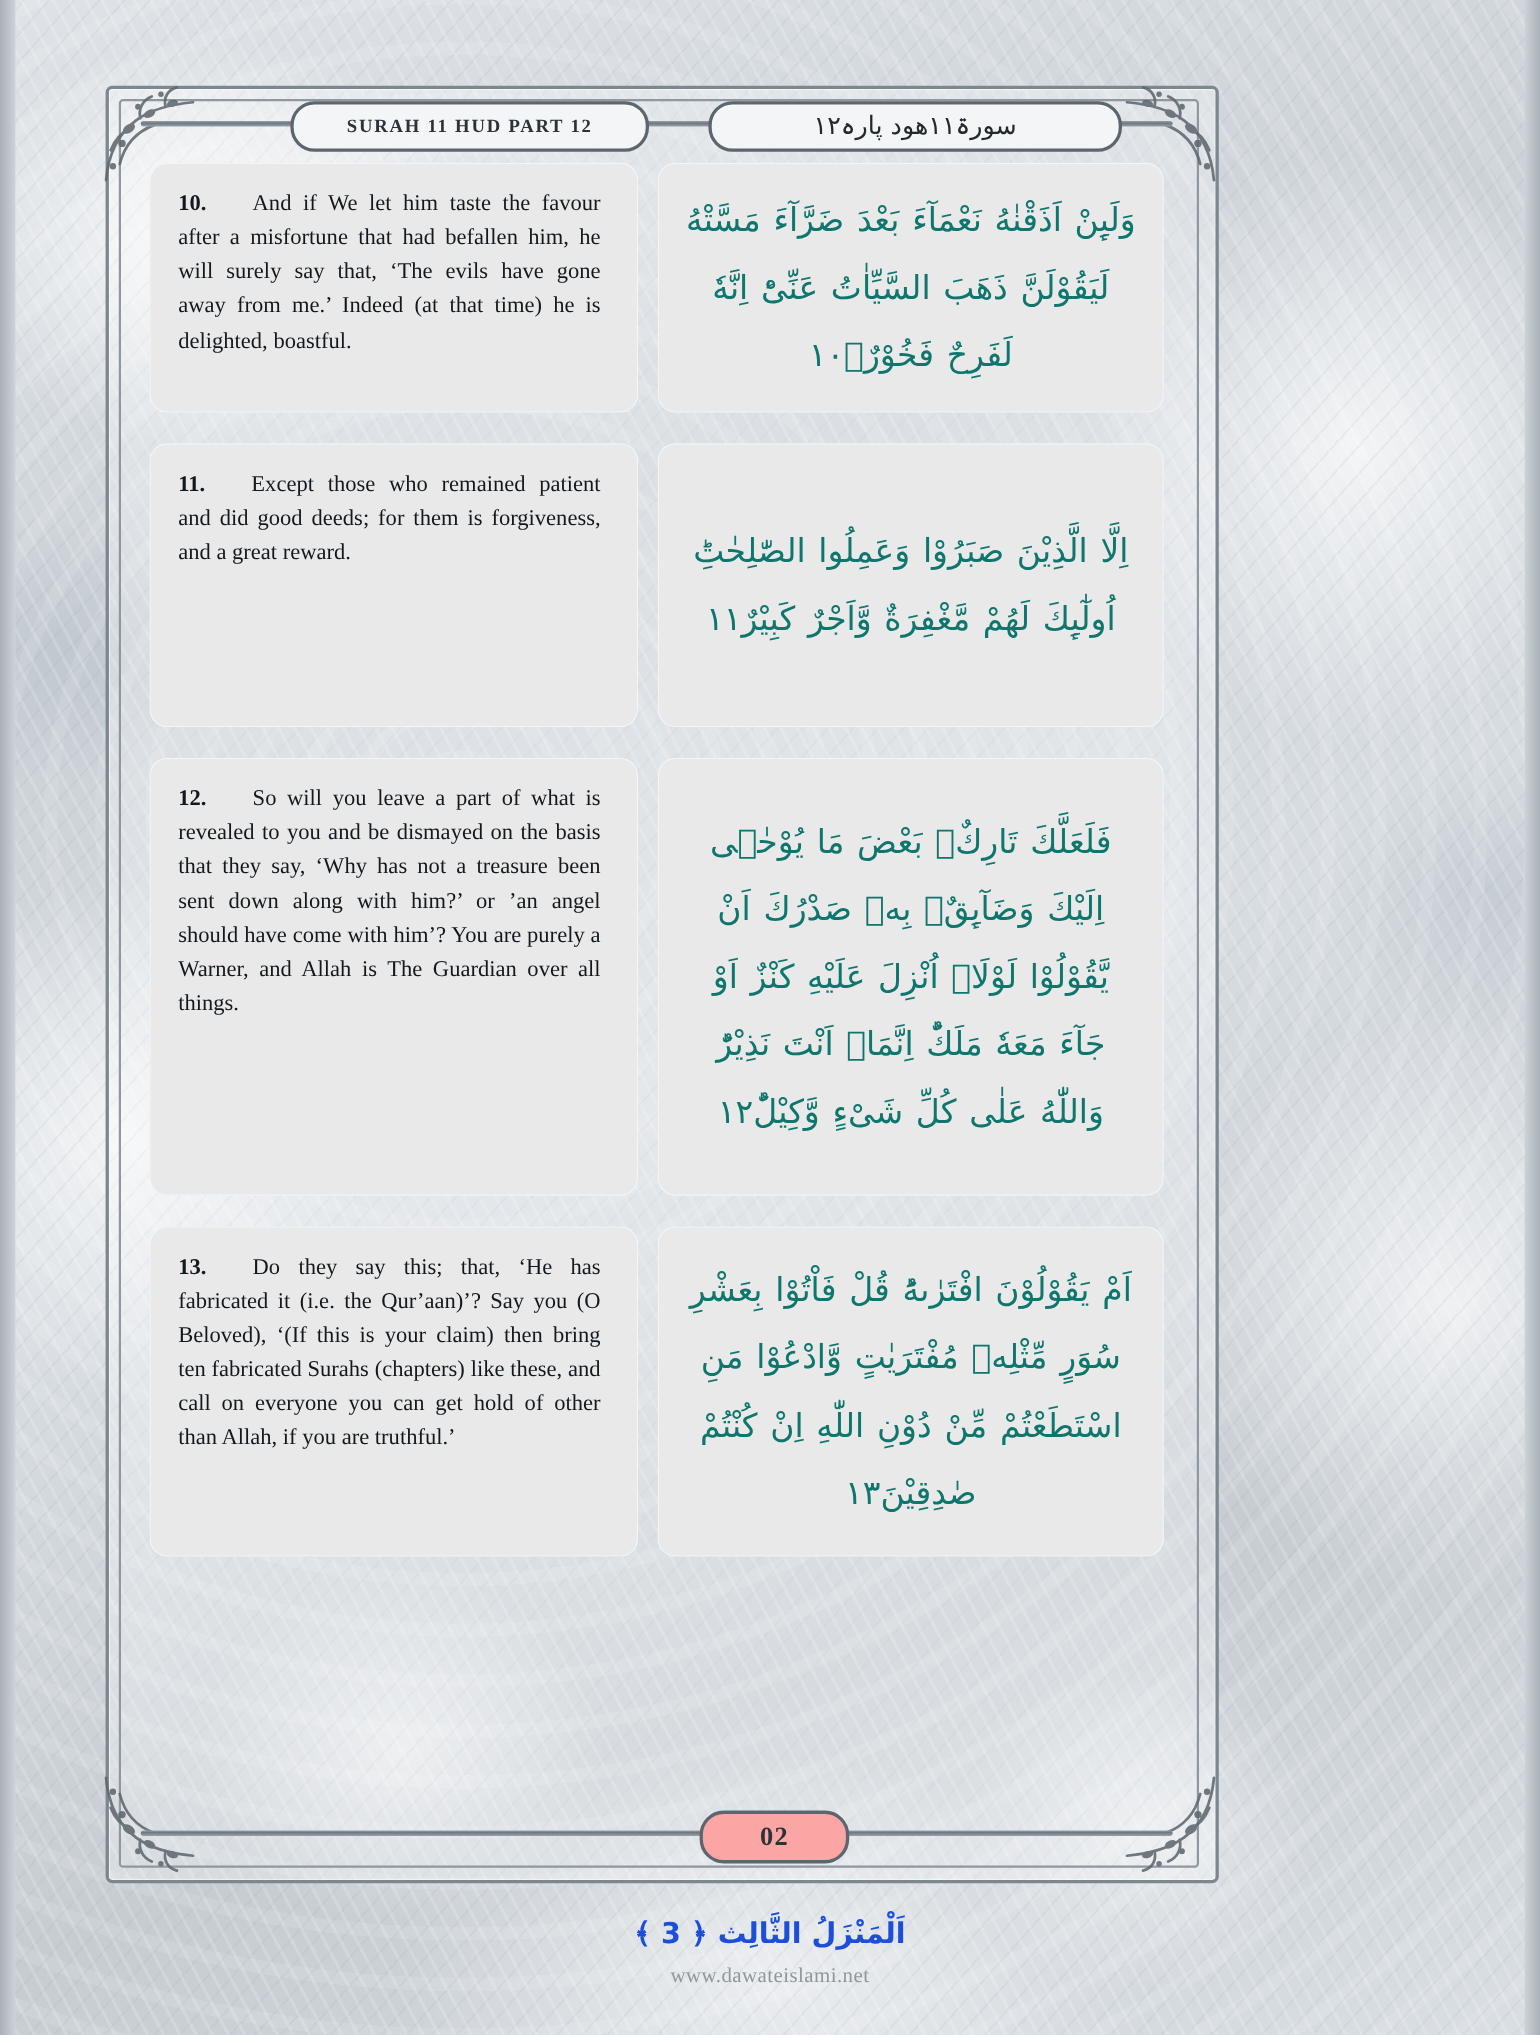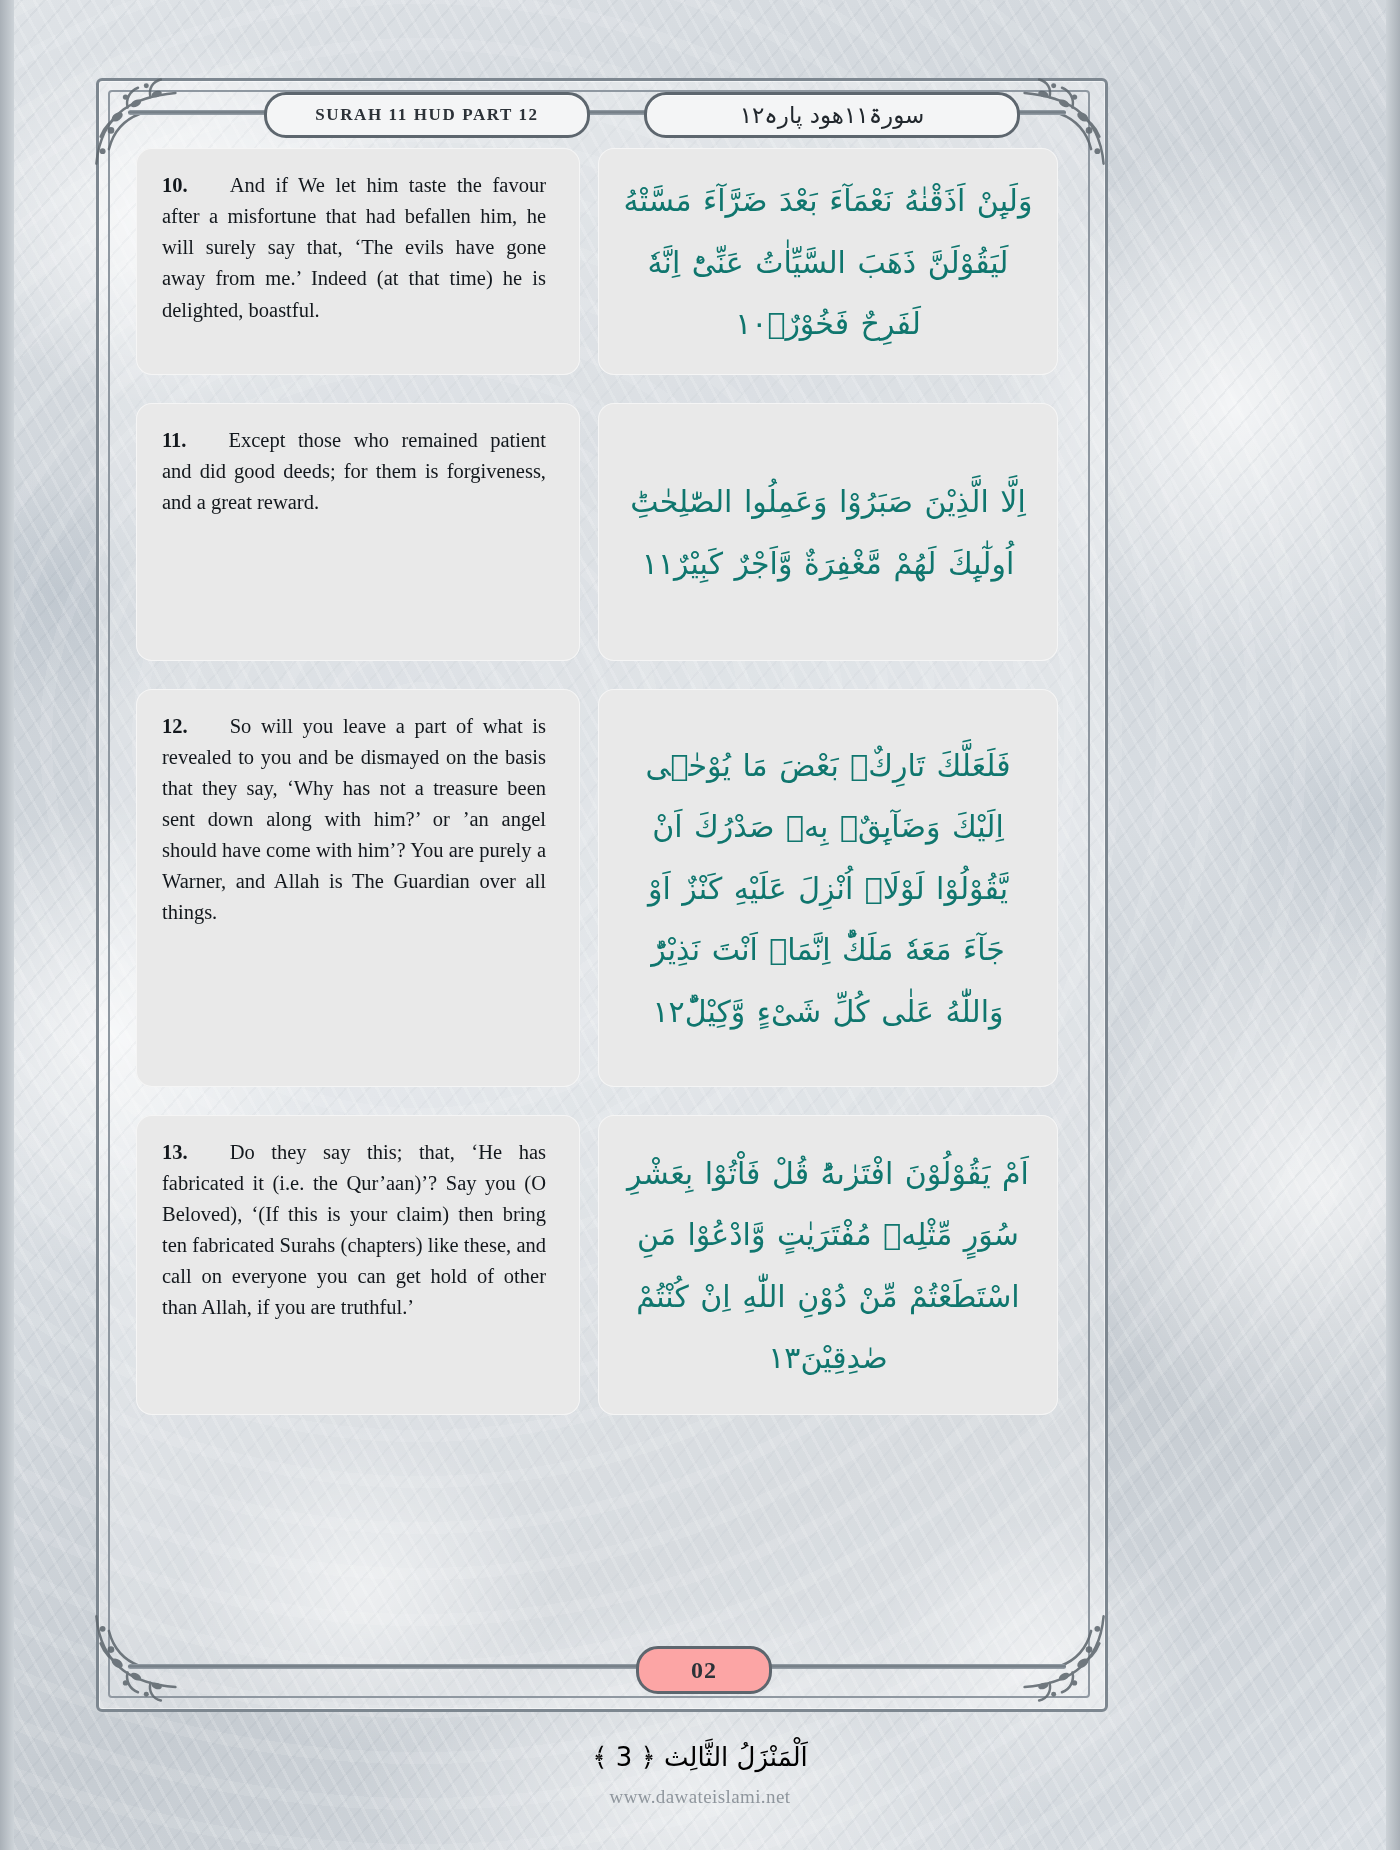--- a/index.html
+++ b/index.html
@@ -145,21 +145,21 @@
   .page-badge{
     position:absolute;left:636px;top:1646px;width:130px;height:42px;
     border:3px solid #5d666e;border-radius:22px;background:#fca5a5;
     display:flex;align-items:center;justify-content:center;
     font-family:"Liberation Serif", serif;
     font-size:24px;font-weight:700;color:#2c3238;letter-spacing:1px;
   }
   .footer-ar{
     position:absolute;left:0;top:1742px;width:1400px;text-align:center;
     font-family:"DejaVu Sans", sans-serif;
-    direction:rtl;font-size:26px;color:#000000;white-space:nowrap;
+    direction:rtl;font-size:26px;color:#1d4ed8;white-space:nowrap;font-weight:bold;
   }
   .footer-url{
     position:absolute;left:0;top:1786px;width:1400px;text-align:center;
     font-family:"Liberation Serif", serif;
     font-size:19px;color:#8f969d;letter-spacing:.4px;
   }
   
   .gutter-l{position:absolute;left:0;top:0;width:14px;height:1850px;
     background:linear-gradient(90deg,#a9b0b7,#cdd3d8);}
   .gutter-r{position:absolute;right:0;top:0;width:14px;height:1850px;

